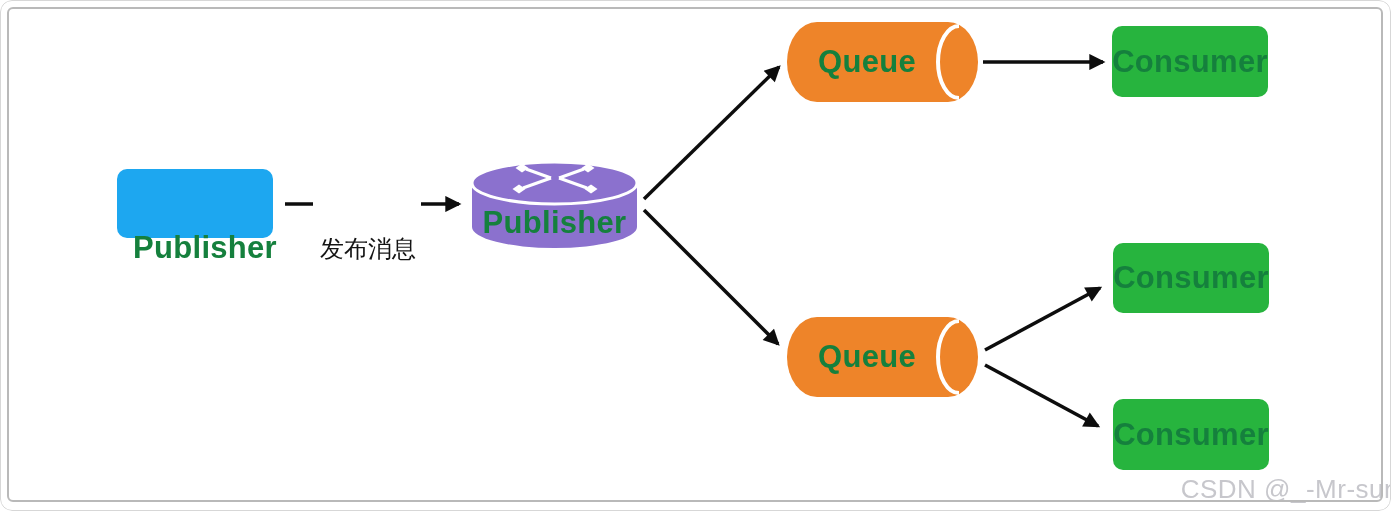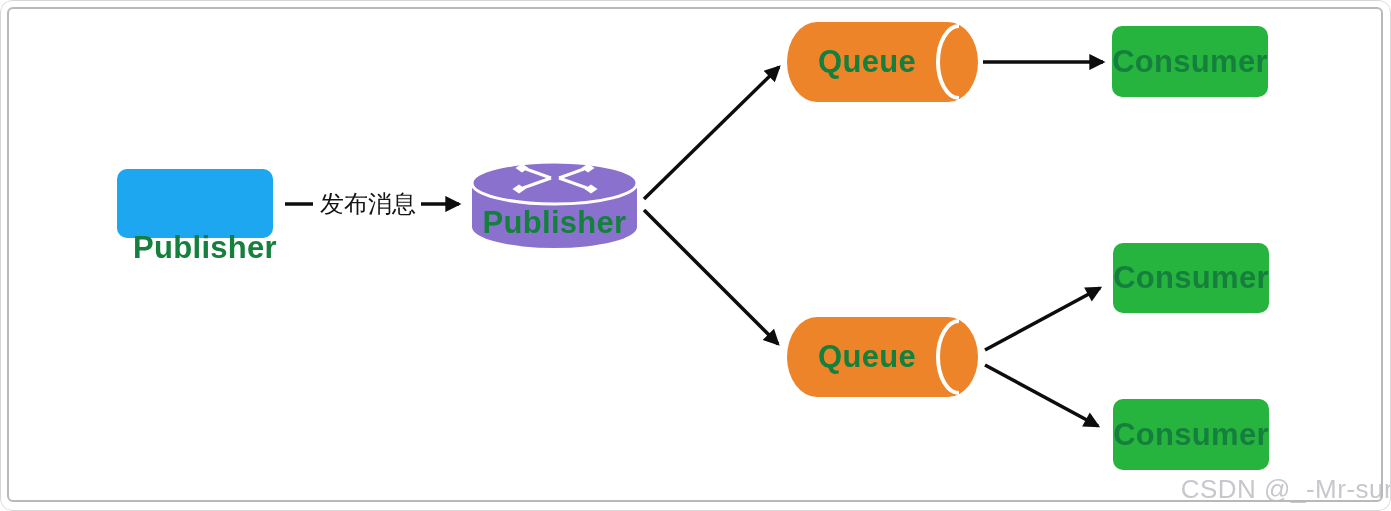--- a/index.html
+++ b/index.html
@@ -32,20 +32,21 @@
     font-weight:700;font-size:31px;color:#15803d;
     letter-spacing:.3px;
     pointer-events:none;
   }
   .edge-label{
     position:absolute;
     display:flex;align-items:center;justify-content:center;
     font-weight:400;font-size:24px;color:#141414;
     font-family:"Liberation Sans","DejaVu Sans",sans-serif;
     white-space:nowrap;
+    margin-top:45px;
   }
   .watermark{
     position:absolute;
     right:-8px;bottom:6px;
     font-size:26px;
     color:#c7c7cc;
     letter-spacing:.5px;
     white-space:nowrap;
   }
 </style>

